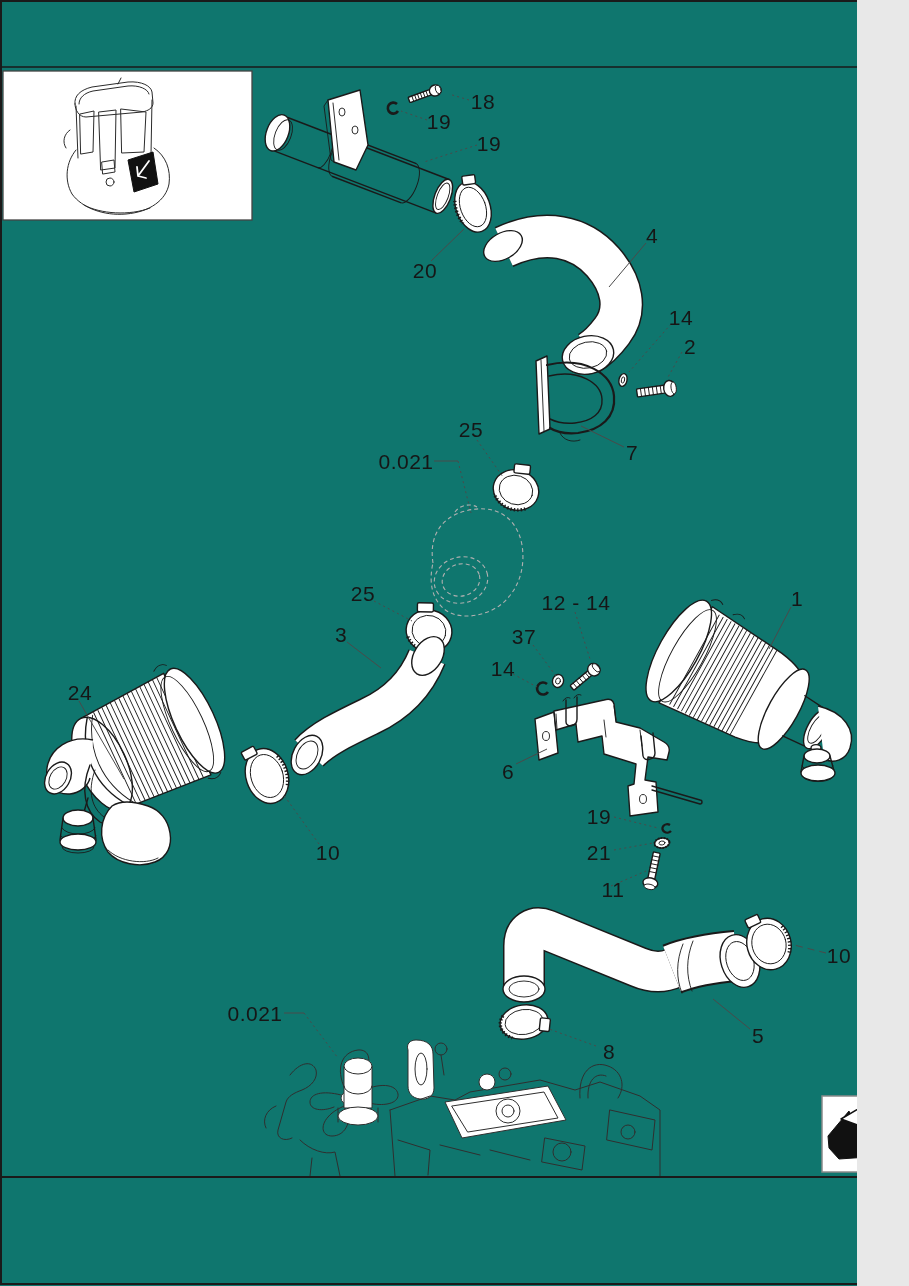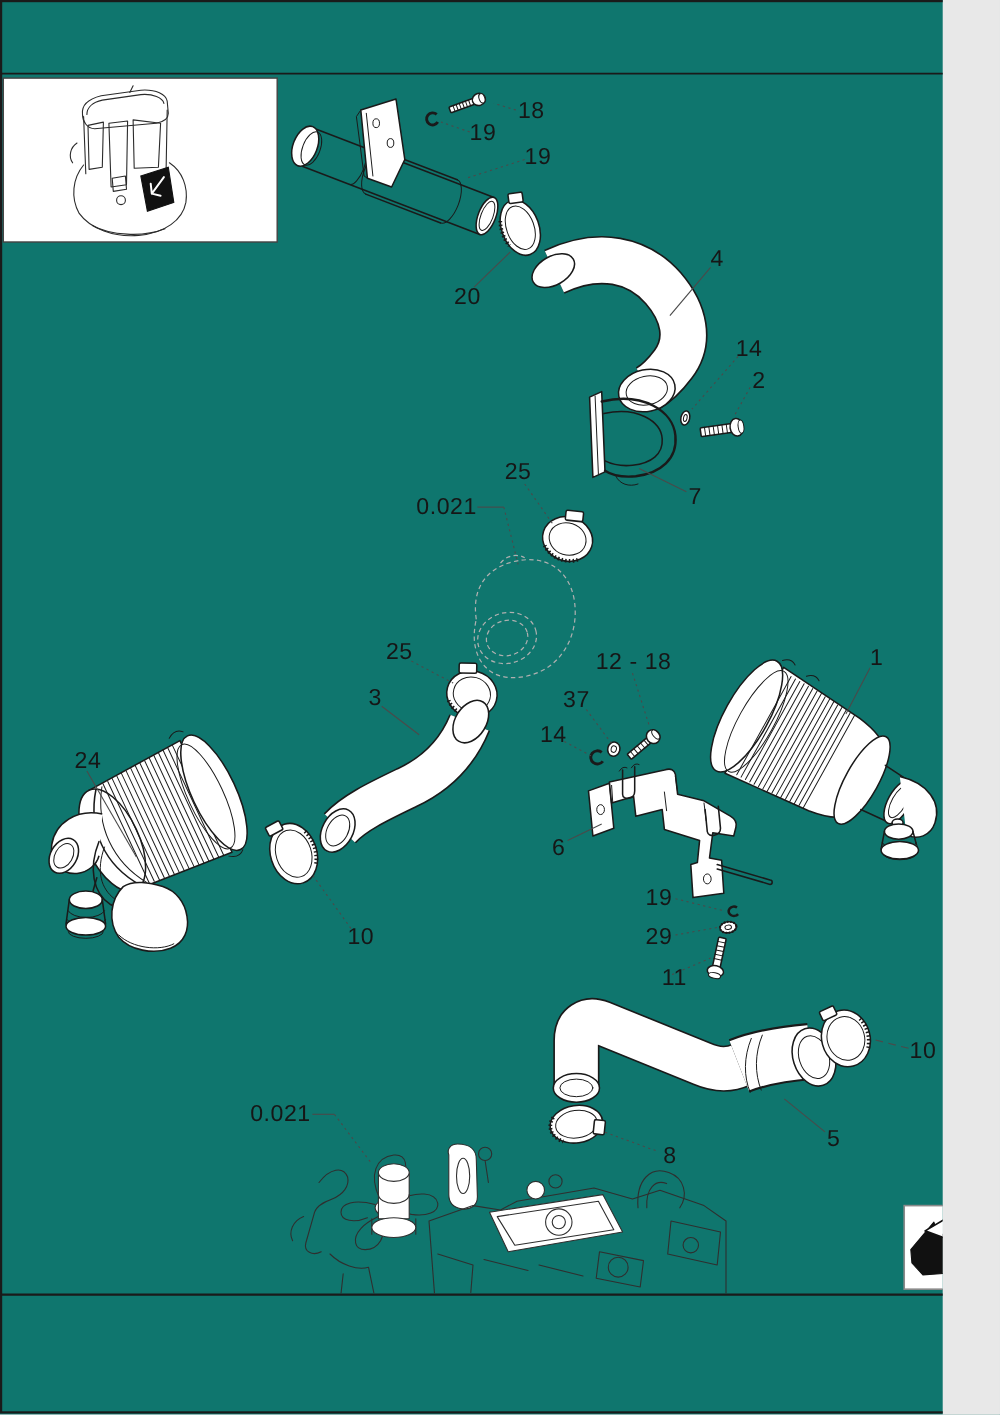--- a/index.html
+++ b/index.html
@@ -382,28 +382,28 @@
 <div class="callout" style="left:489px;top:143px">19</div>
 <div class="callout" style="left:425px;top:270px">20</div>
 <div class="callout" style="left:652px;top:235px">4</div>
 <div class="callout" style="left:681px;top:317px">14</div>
 <div class="callout" style="left:690px;top:346px">2</div>
 <div class="callout" style="left:632px;top:452px">7</div>
 <div class="callout" style="left:471px;top:429px">25</div>
 <div class="callout" style="left:406px;top:461px">0.021</div>
 <div class="callout" style="left:363px;top:593px">25</div>
 <div class="callout" style="left:341px;top:634px">3</div>
-<div class="callout" style="left:576px;top:602px">12 - 18</div>
+<div class="callout" style="left:576px;top:602px">12 - 14</div>
 <div class="callout" style="left:524px;top:636px">37</div>
 <div class="callout" style="left:503px;top:668px">14</div>
 <div class="callout" style="left:797px;top:598px">1</div>
 <div class="callout" style="left:80px;top:692px">24</div>
 <div class="callout" style="left:328px;top:852px">10</div>
 <div class="callout" style="left:508px;top:771px">6</div>
 <div class="callout" style="left:599px;top:816px">19</div>
-<div class="callout" style="left:599px;top:852px">29</div>
+<div class="callout" style="left:599px;top:852px">21</div>
 <div class="callout" style="left:613px;top:889px">11</div>
 <div class="callout" style="left:839px;top:955px">10</div>
 <div class="callout" style="left:758px;top:1035px">5</div>
 <div class="callout" style="left:609px;top:1051px">8</div>
 <div class="callout" style="left:255px;top:1013px">0.021</div>
 
 </div>
 
 </body></html>

